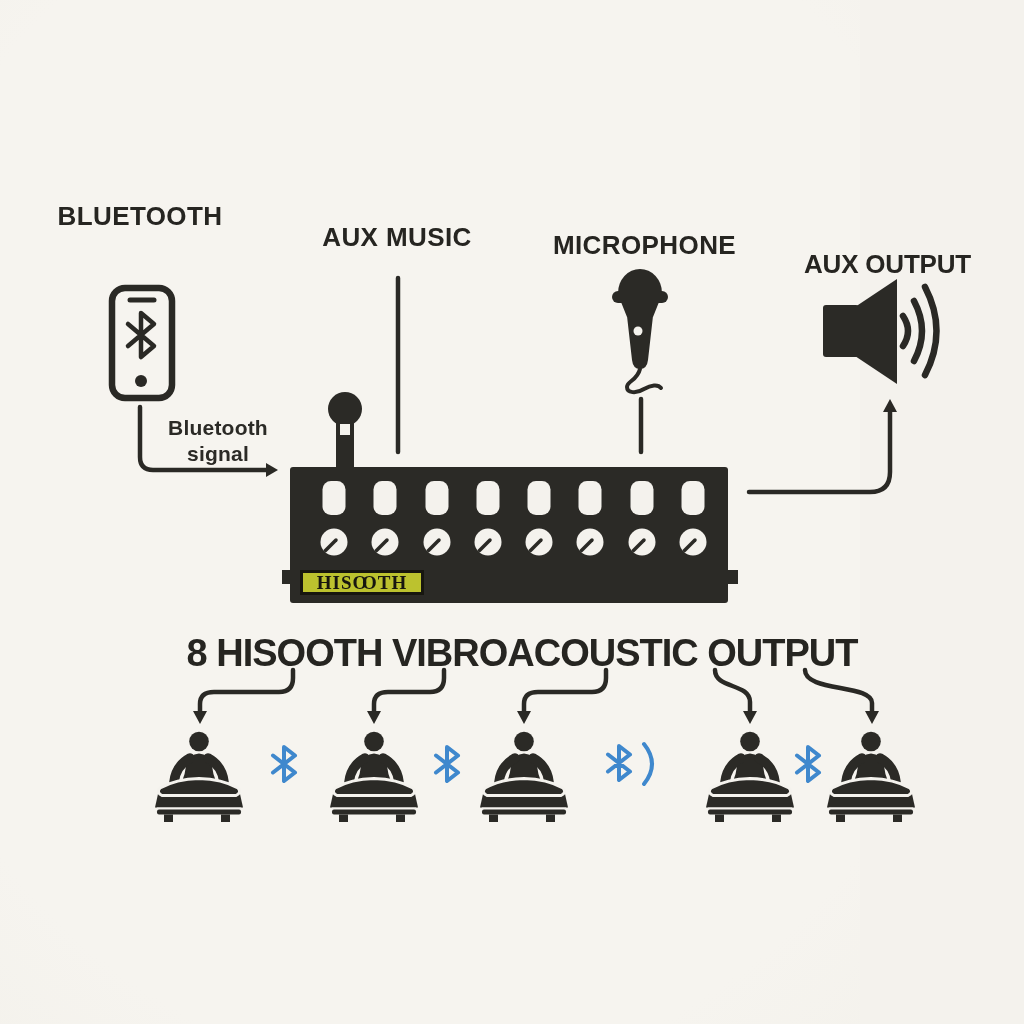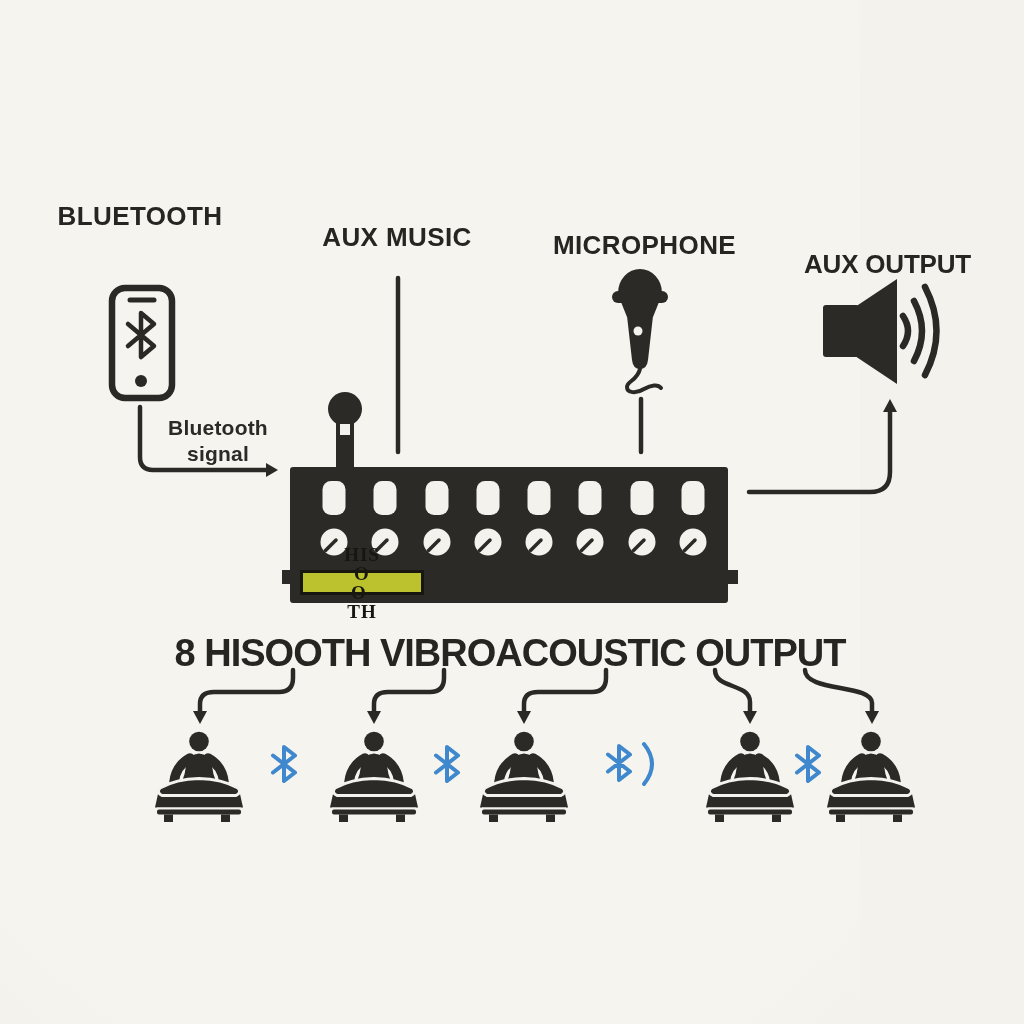--- a/index.html
+++ b/index.html
@@ -14,30 +14,30 @@
   }
   .h-label{
     position:absolute;text-align:center;color:#262521;
     font-weight:800;font-size:26px;line-height:30px;letter-spacing:.4px;
   }
   .sub-label{
     position:absolute;text-align:center;color:#2b2a26;
     font-weight:600;font-size:21px;line-height:26px;letter-spacing:.2px;
   }
   .big-title{
-    position:absolute;left:100px;top:633px;width:820px;
+    position:absolute;left:112px;top:633px;width:820px;
     text-align:center;color:#262521;font-weight:800;font-size:38px;
     letter-spacing:-1px;line-height:40px;white-space:nowrap;
   }
   .brand-plate{
     position:absolute;left:300px;top:570px;width:118px;height:19px;
     background:#bcc22e;border:3px solid #17160f;
     display:flex;align-items:center;justify-content:center;
     font-family:"Liberation Serif",serif;font-weight:700;font-size:19px;
-    letter-spacing:1px;color:#17160f;line-height:1;flex-direction:column;
+    letter-spacing:1px;color:#17160f;line-height:1;
   }
   .brand-plate .o2{margin-left:-0.34em;}
   svg{position:absolute;left:0;top:0;}
   .ln{stroke:#2a2925;stroke-width:4.5;fill:none;stroke-linecap:round;stroke-linejoin:round;}
   .fillink{fill:#2b2a26;}
   .head{fill:#2a2925;stroke:none;}
   .bt{stroke:#3f88cd;stroke-width:4;fill:none;stroke-linecap:round;stroke-linejoin:round;}
 </style>
 </head>
 <body>

